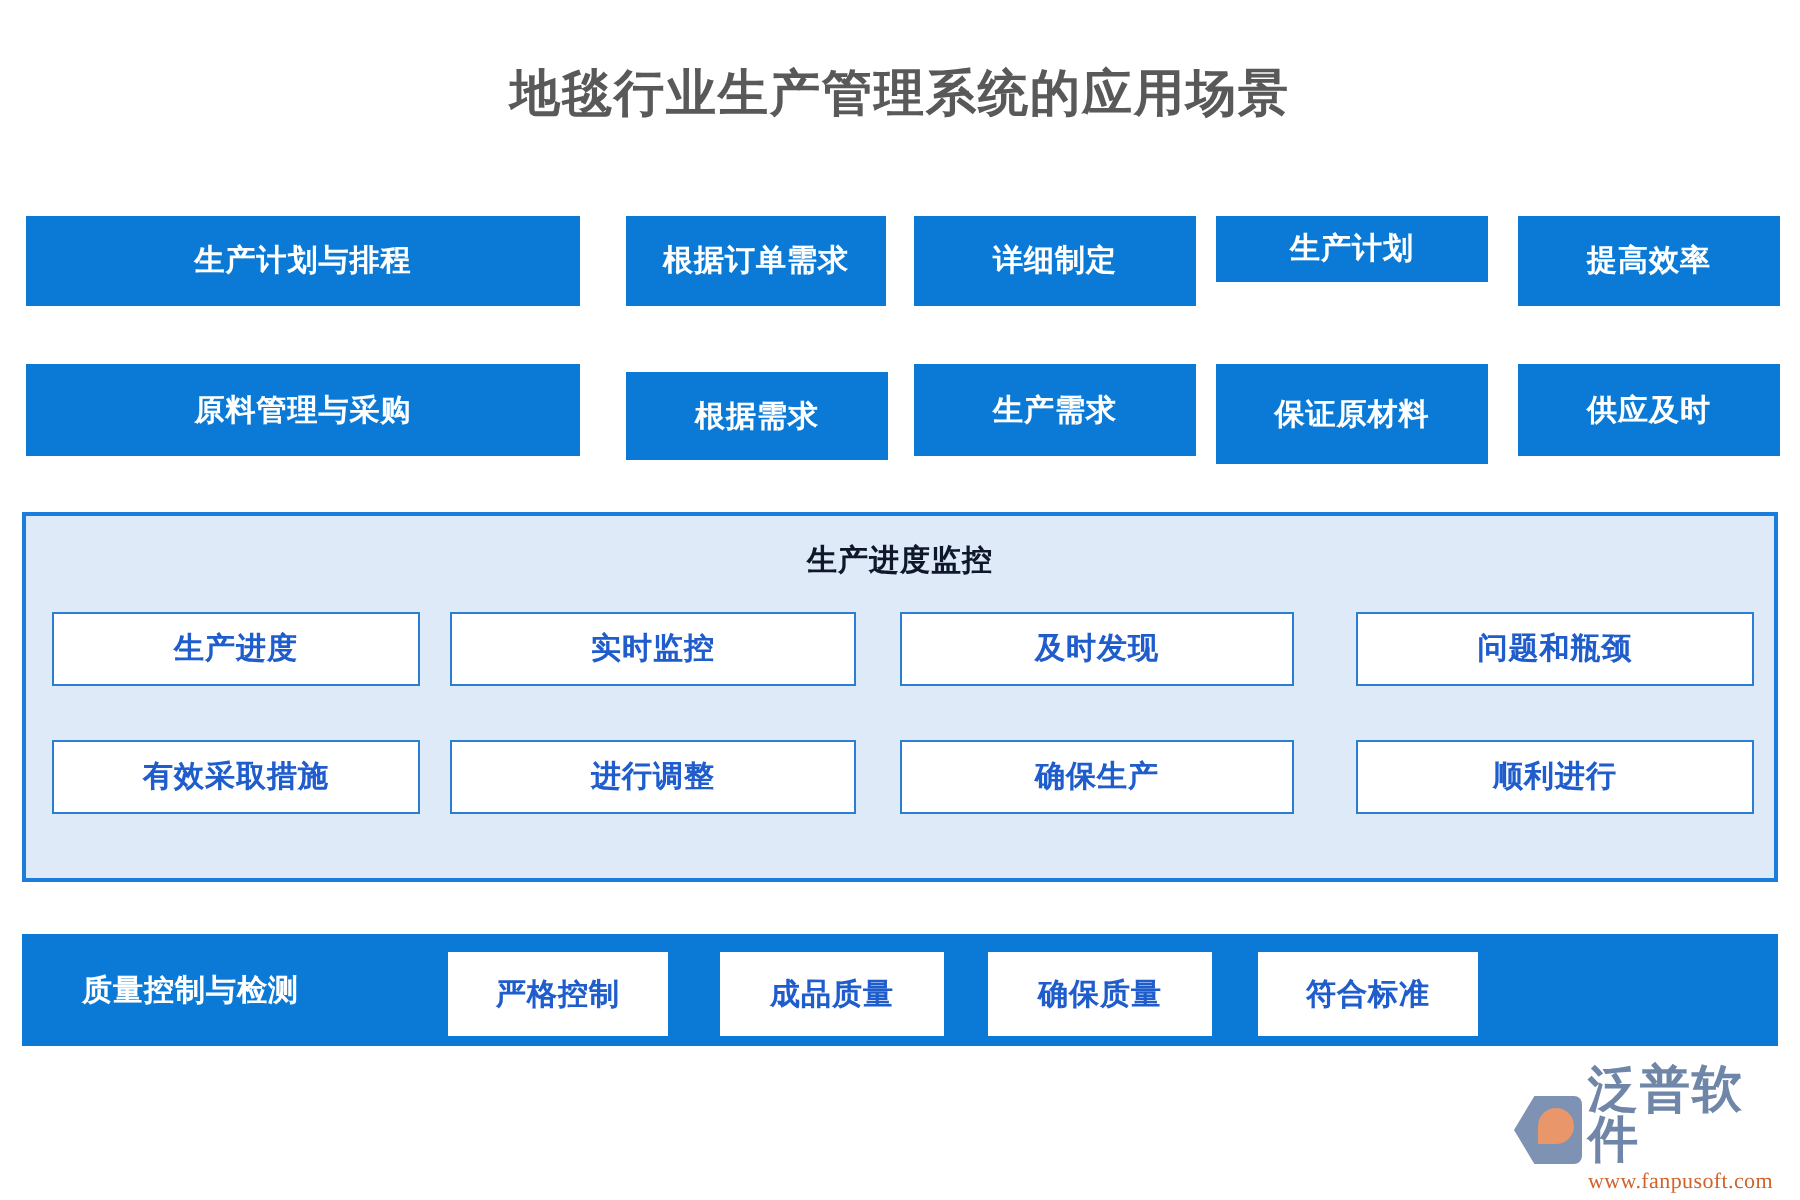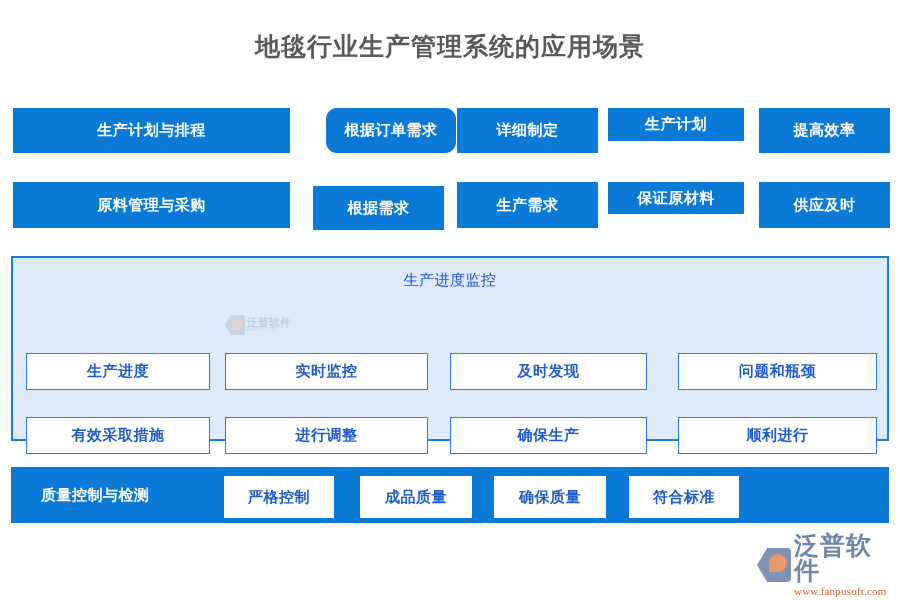--- a/index.html
+++ b/index.html
@@ -37,69 +37,68 @@
     font-weight: bold;
     display: flex;
     align-items: center;
     justify-content: center;
     letter-spacing: 0.5px;
     box-sizing: border-box;
   }
 
   
   .r1-a { left: 13px;  top: 108px; width: 277px; height: 45px; }
-  .r1-b { left: 326px; top: 108px; width: 130px; height: 45px; border-radius: 11px; }
+  .r1-b { left: 313px; top: 108px; width: 130px; height: 45px; }
   .r1-c { left: 457px; top: 108px; width: 141px; height: 45px; }
   .r1-d { left: 608px; top: 108px; width: 136px; height: 33px; }
   .r1-e { left: 759px; top: 108px; width: 131px; height: 45px; }
 
   
   .r2-a { left: 13px;  top: 182px; width: 277px; height: 46px; }
   .r2-b { left: 313px; top: 186px; width: 131px; height: 44px; }
   .r2-c { left: 457px; top: 182px; width: 141px; height: 46px; }
-  .r2-d { left: 608px; top: 182px; width: 136px; height: 32px; font-family: Liberation Serif, serif; }
+  .r2-d { left: 608px; top: 182px; width: 136px; height: 50px; font-family: Liberation Serif, serif; }
   .r2-e { left: 759px; top: 182px; width: 131px; height: 46px; }
 
   
   .panel {
     position: absolute;
     left: 11px;
     top: 256px;
     width: 878px;
     height: 185px;
     background: #dfeaf8;
     border: 2px solid #1a7ddb;
     box-sizing: border-box;
   }
   .panel-header {
     position: absolute;
     left: 0;
     top: 13px;
     width: 100%;
     text-align: center;
     font-size: 15px;
-    font-weight: normal;
-    color: #1d4ed8;
+    font-weight: bold;
+    color: #0f172a;
     letter-spacing: 0.5px;
   }
 
   .chip-outline {
     position: absolute;
     background: #ffffff;
     border: 1px solid #2a7fd4;
     color: #1f5ccc;
     font-size: 15px;
     font-weight: bold;
     display: flex;
     align-items: center;
     justify-content: center;
     letter-spacing: 0.5px;
     box-sizing: border-box;
     z-index: 2;
-    margin-top: 47px;
   }
 
   
   .pa-1 { left: 13px;  top: 48px;  width: 184px; height: 37px; }
   .pa-2 { left: 212px; top: 48px;  width: 203px; height: 37px; text-align: right; }
   .pa-3 { left: 437px; top: 48px;  width: 197px; height: 37px; }
   .pa-4 { left: 665px; top: 48px;  width: 199px; height: 37px; }
   
   .pb-1 { left: 13px;  top: 112px; width: 184px; height: 37px; }
   .pb-2 { left: 212px; top: 112px; width: 203px; height: 37px; }

